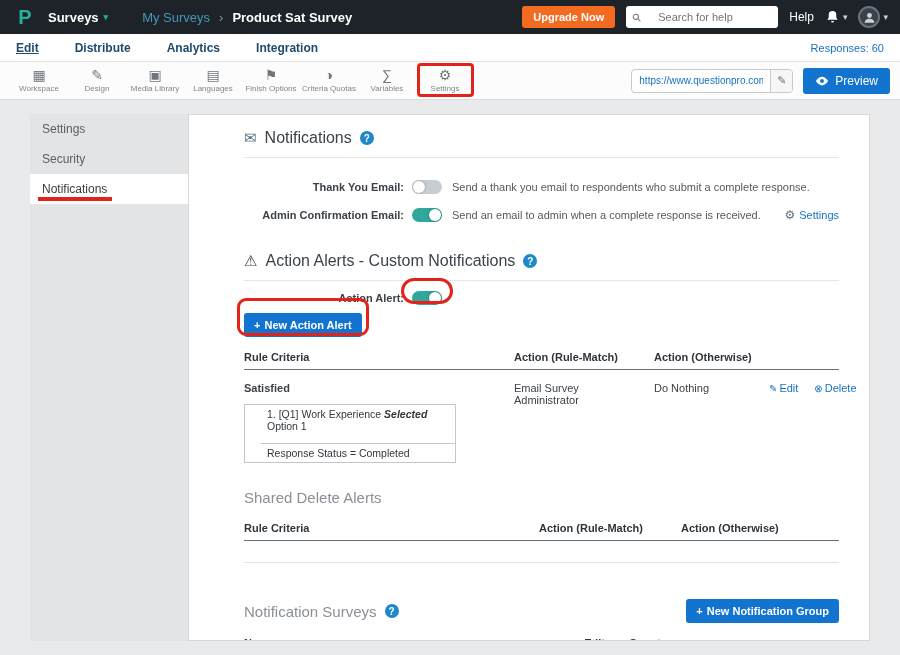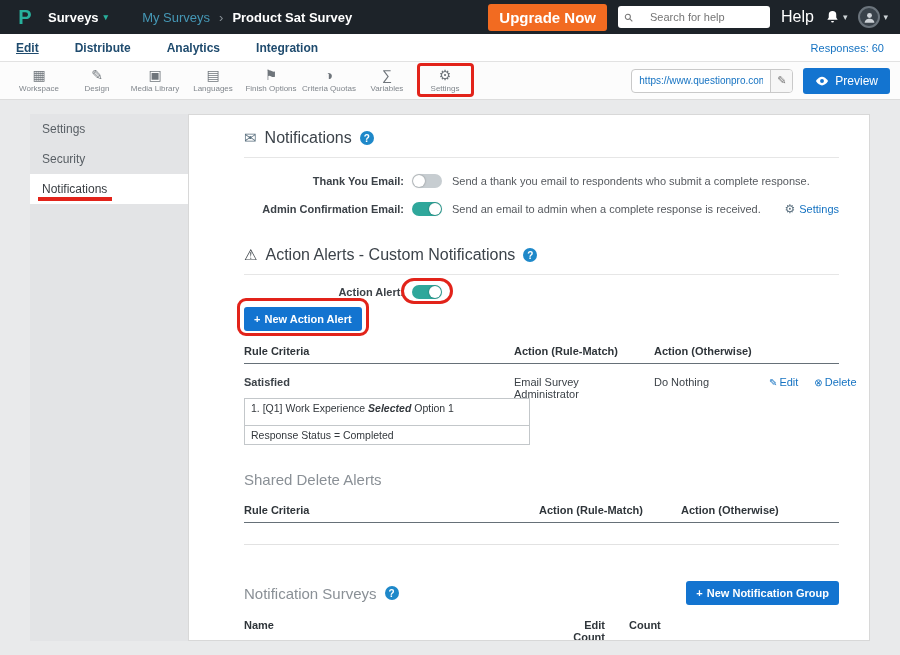--- a/index.html
+++ b/index.html
@@ -12,24 +12,24 @@
   .brand { width:26px; text-align:center; cursor:pointer; }
   .brand-p { color:#28b09c; font-weight:bold; font-size:20px; }
   .surveys { display:flex; align-items:center; gap:5px; font-size:13px; font-weight:bold; cursor:pointer; }
   .caret-teal { color:#28b09c; font-size:9px; }
   .caret-white { color:#cfd4d8; font-size:9px; }
   .crumb { margin-left:24px; display:flex; align-items:center; gap:9px; font-size:13px; }
   .crumb-parent { color:#4597b5; cursor:pointer; text-decoration:none; }
   .crumb-sep { color:#8a9298; }
   .crumb-current { color:#fff; font-weight:600; }
   .topbar-right { margin-left:auto; display:flex; align-items:center; gap:11px; }
-  .upgrade { background:#f26b21; color:#fff; border:none; border-radius:3px; font-size:15px; font-weight:bold; padding:5px 11px; cursor:pointer; font-family:inherit; }
+  .upgrade { background:#f26b21; color:#fff; border:none; border-radius:3px; font-size:11px; font-weight:bold; padding:5px 11px; cursor:pointer; font-family:inherit; }
   .search { background:#fff; border-radius:3px; height:22px; width:152px; display:flex; align-items:center; padding:0 6px; gap:17px; }
   .search input { border:none; outline:none; font-size:11px; width:100%; font-family:inherit; color:#333; }
-  .help { font-size:16px; cursor:pointer; }
+  .help { font-size:12px; cursor:pointer; }
   .bell { display:flex; align-items:center; gap:3px; cursor:pointer; }
   .avatar-wrap { display:flex; align-items:center; gap:3px; cursor:pointer; }
   .avatar { width:22px; height:22px; border-radius:50%; background:#39424a; border:2px solid #6b747c; display:flex; align-items:center; justify-content:center; overflow:hidden; }
 
   
   .tabs { height:28px; background:#fff; border-bottom:1px solid #e2e2e2; display:flex; align-items:center; padding:0 16px; gap:36px; font-size:12px; font-weight:600; color:#1f4b6e; }
   .tab { cursor:pointer; text-decoration:none; color:#1f4b6e; }
   .tab.active { text-decoration:underline; }
   .responses { margin-left:auto; color:#1673c2; font-size:11px; font-weight:400; cursor:pointer; }
 
@@ -51,38 +51,38 @@
   .side-item.active { background:#fff; color:#383d42; }
 
   .card { flex:1; background:#fff; border:1px solid #d8d8d8; height:527px; padding:14px 30px 0 55px; overflow:hidden; }
 
   .sec-head { display:flex; align-items:center; gap:8px; }
   .sec-icon { color:#5d7280; font-size:15px; }
   .sec-title { font-size:16px; font-weight:400; color:#3c434a; }
   .qmark { width:14px; height:14px; border-radius:50%; background:#1e88c9; color:#fff; font-size:10px; font-weight:bold; display:inline-flex; align-items:center; justify-content:center; cursor:pointer; flex:none; }
   .divider { border-top:1px solid #e6e6e6; margin-top:10px; }
 
-  .toggle-row { display:flex; align-items:center; margin-top:16px; font-size:11px; }
+  .toggle-row { display:flex; align-items:center; margin-top:22px; font-size:11px; }
   .toggle-row label { width:160px; text-align:right; font-weight:bold; color:#3c4248; flex:none; }
   .toggle { width:30px; height:14px; border-radius:8px; background:#c7cdd1; margin-left:8px; position:relative; display:inline-block; flex:none; cursor:pointer; }
   .toggle .knob { position:absolute; top:1px; left:1px; width:12px; height:12px; border-radius:50%; background:#fff; box-shadow:0 0 2px rgba(0,0,0,.4); }
   .toggle.on { background:#2fa79b; }
   .toggle.on .knob { left:auto; right:1px; }
   .desc { color:#55595e; margin-left:10px; }
   .row-right { margin-left:auto; display:flex; align-items:center; gap:4px; }
   .gear-ic { color:#5d7280; font-size:12px; }
   .blue-link { color:#1673c2; font-size:11px; text-decoration:none; cursor:pointer; }
 
   .btn-blue { background:#1374d0; color:#fff; border:none; border-radius:3px; font-size:11px; font-weight:bold; padding:6px 10px; display:inline-flex; align-items:center; gap:4px; cursor:pointer; font-family:inherit; }
   .new-alert { margin-top:8px; }
 
   .rt-head { display:grid; grid-template-columns:270px 140px 115px 1fr; font-size:11px; font-weight:bold; color:#2f353a; margin-top:14px; padding-bottom:6px; border-bottom:1px solid #667078; }
   .rt-row { display:grid; grid-template-columns:270px 140px 115px 1fr; font-size:11px; color:#3c4248; padding-top:12px; }
   .rt-group { font-weight:bold; }
-  .criteria-box { margin-top:10px; width:286px; border:1px solid #c3c7ca; }
+  .criteria-box { margin-top:10px; width:212px; border:1px solid #c3c7ca;padding-left:16px; }
   .crit-line { padding:3px 6px; font-size:10.5px; color:#33383d; }
   .crit-line + .crit-line { border-top:1px solid #c3c7ca;margin-top:8px; }
   .hl { font-weight:bold; font-style:italic; }
   .col-match { padding-right:48px; }
   .row-actions { display:flex; justify-content:flex-end; gap:16px; align-items:flex-start; }
   .link-ic { font-size:10px; margin-right:2px; }
 
   .gray-head { font-size:15px; font-weight:400; color:#8a9096; }
   .shared-title { margin-top:26px; }
   .shared-head { display:grid; grid-template-columns:295px 142px 1fr; font-size:11px; font-weight:bold; color:#2f353a; margin-top:16px; padding-bottom:6px; border-bottom:1px solid #667078; }

